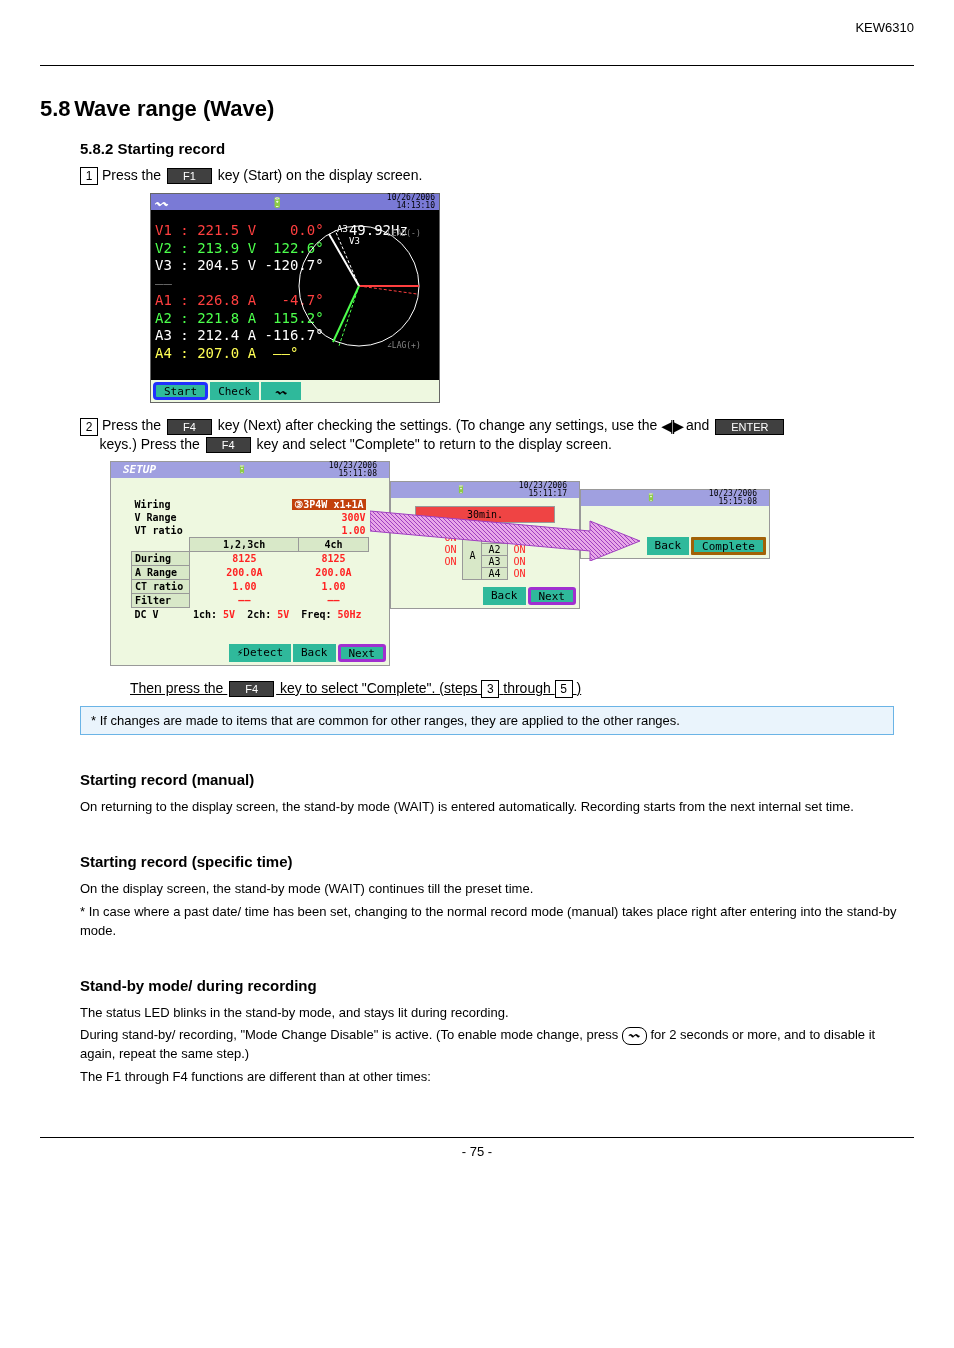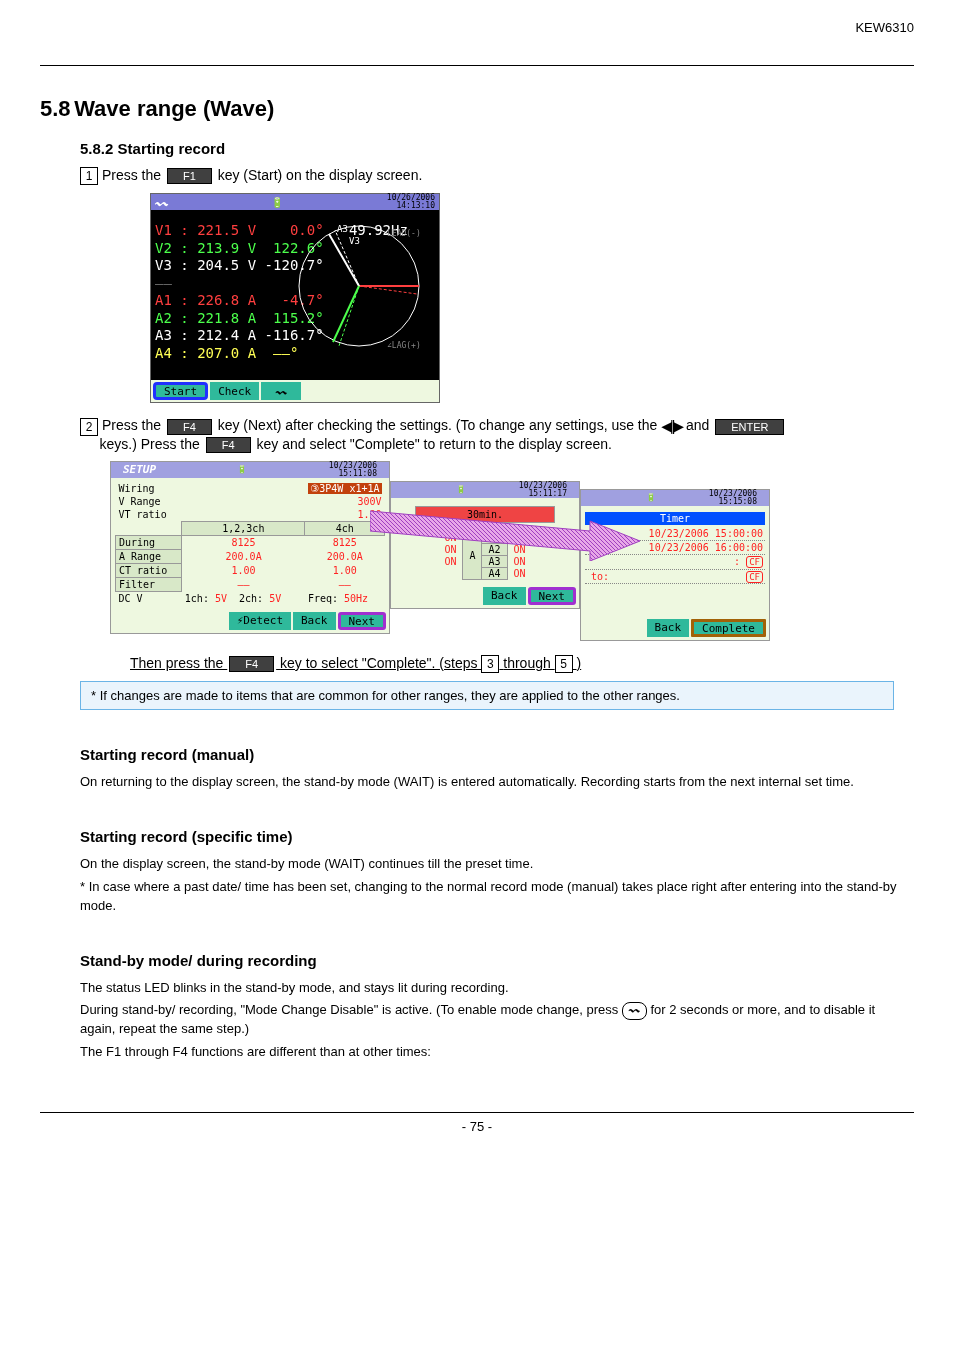--- a/index.html
+++ b/index.html
@@ -44,21 +44,21 @@
   .fkey { background: #2fb99b; color: #000; border: 0; height: 18px; padding: 0 8px; font-family: monospace; font-size: 11px; }
   .fkey.start { border: 3px solid #2030ff; border-radius: 4px; }
   .fkey.icon { width: 40px; text-align: center; }
 
   
   .panels-row { display: flex; align-items: flex-start; margin-left: 70px; gap: 0; }
   .panel { background: #eef8e0; border: 1px solid #999; font-family: monospace; font-size: 10px; position: relative; }
   .panel .hdr { background: #a0a0e0; height: 16px; display: flex; justify-content: space-between; align-items: center; padding: 0 12px; font-size: 8px; }
   .panel .hdr b { color: #fff; font-style: italic; font-size: 11px; }
   .panel1 { width: 280px; }
-  .panel1 .body { padding: 4px; }
+  .panel1 .body { padding: 20px; font-weight: bold; }
   .panel1 table { border-collapse: collapse; width: 100%; font-size: 10px; }
   .panel1 td { padding: 1px 3px; }
   .panel1 .lbl { background: #d8e8c8; border: 1px solid #999; }
   .panel1 .val { color: #ff2222; text-align: center; }
   .panel1 .highlight { background: #c2410c; color: #fff; padding: 0 2px; margin-left: 23px; }
   .panel1 .ftr { display: flex; justify-content: flex-end; gap: 2px; padding: 3px; }
   .panel1 .ftr .fkey.next1 { border: 3px solid #a030d0; border-radius: 3px; }
 
   .panel2 { width: 190px; }
   .panel2 .body { padding: 4px; }
@@ -270,27 +270,20 @@
     </div>
   </div>
 
   <div class="panel panel3" style="margin-top:28px;">
     <div class="hdr">
       <span></span>
         <span>🔋</span>
       <span style="white-space:pre-line;text-align:right;line-height:1;">10/23/2006
 15:15:08</span>
     </div>
-    <div class="body">
-      <div class="timer-hdr">Timer</div>
-      <div class="dt-row">10/23/2006 15:00:00</div>
-      <div class="dt-row">10/23/2006 16:00:00</div>
-      <div class="dt-row"><span>:</span> <span class="cf">CF</span></div>
-      <div class="dt-row to-row"><span>to:</span> <span class="cf" style="float:right">CF</span></div>
-    </div>
     <div class="ftr">
       <button class="fkey">Back</button>
       <button class="fkey complete">Complete</button>
     </div>
   </div>
 
   <svg style="position:absolute;left:260px;top:40px;width:280px;height:60px;pointer-events:none">
     <defs>
       <pattern id="hatch" width="4" height="4" patternUnits="userSpaceOnUse">
         <rect width="4" height="4" fill="#e8a8e8"></rect>

